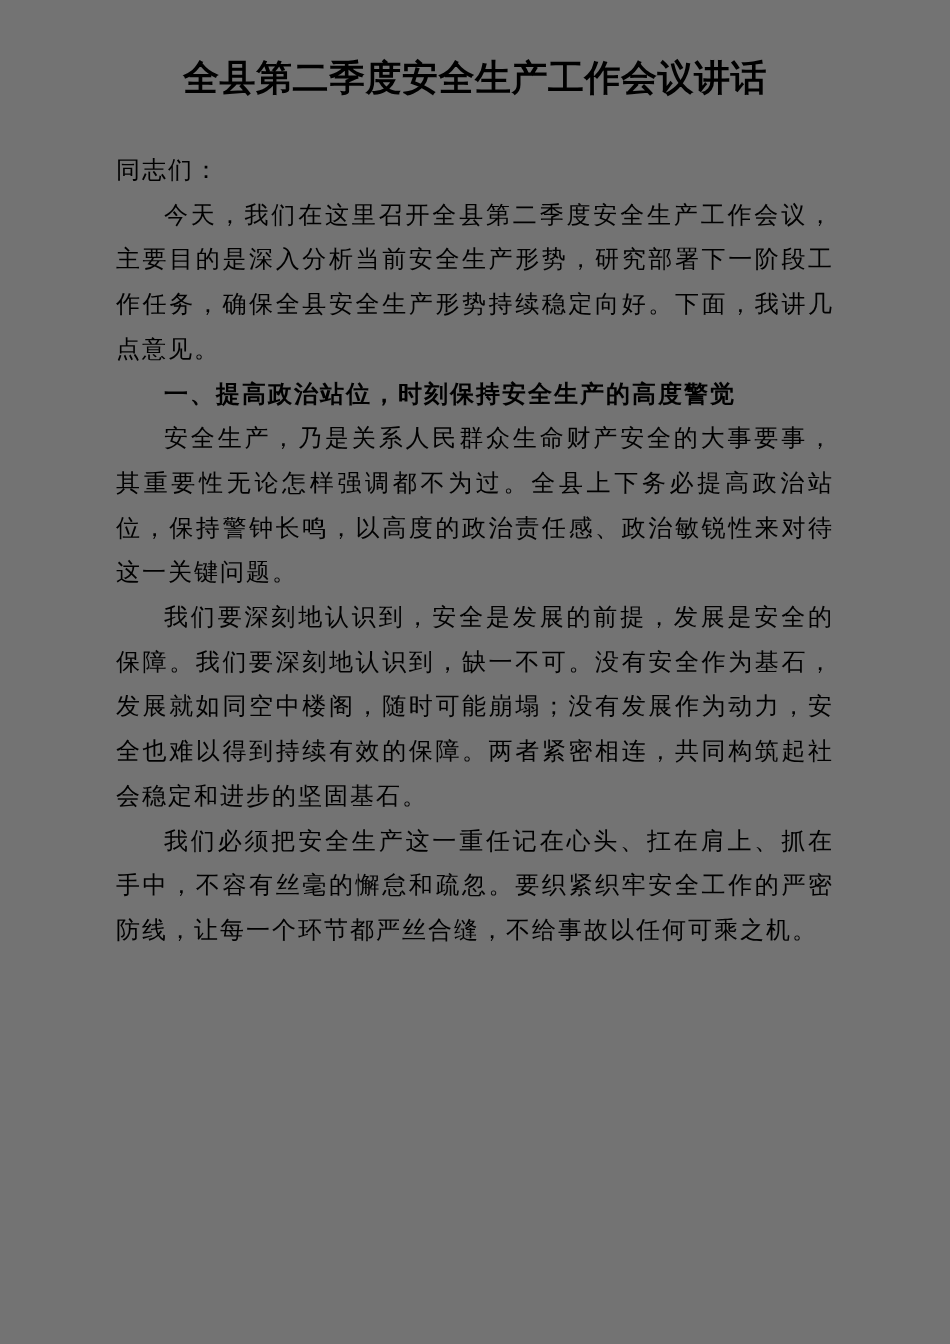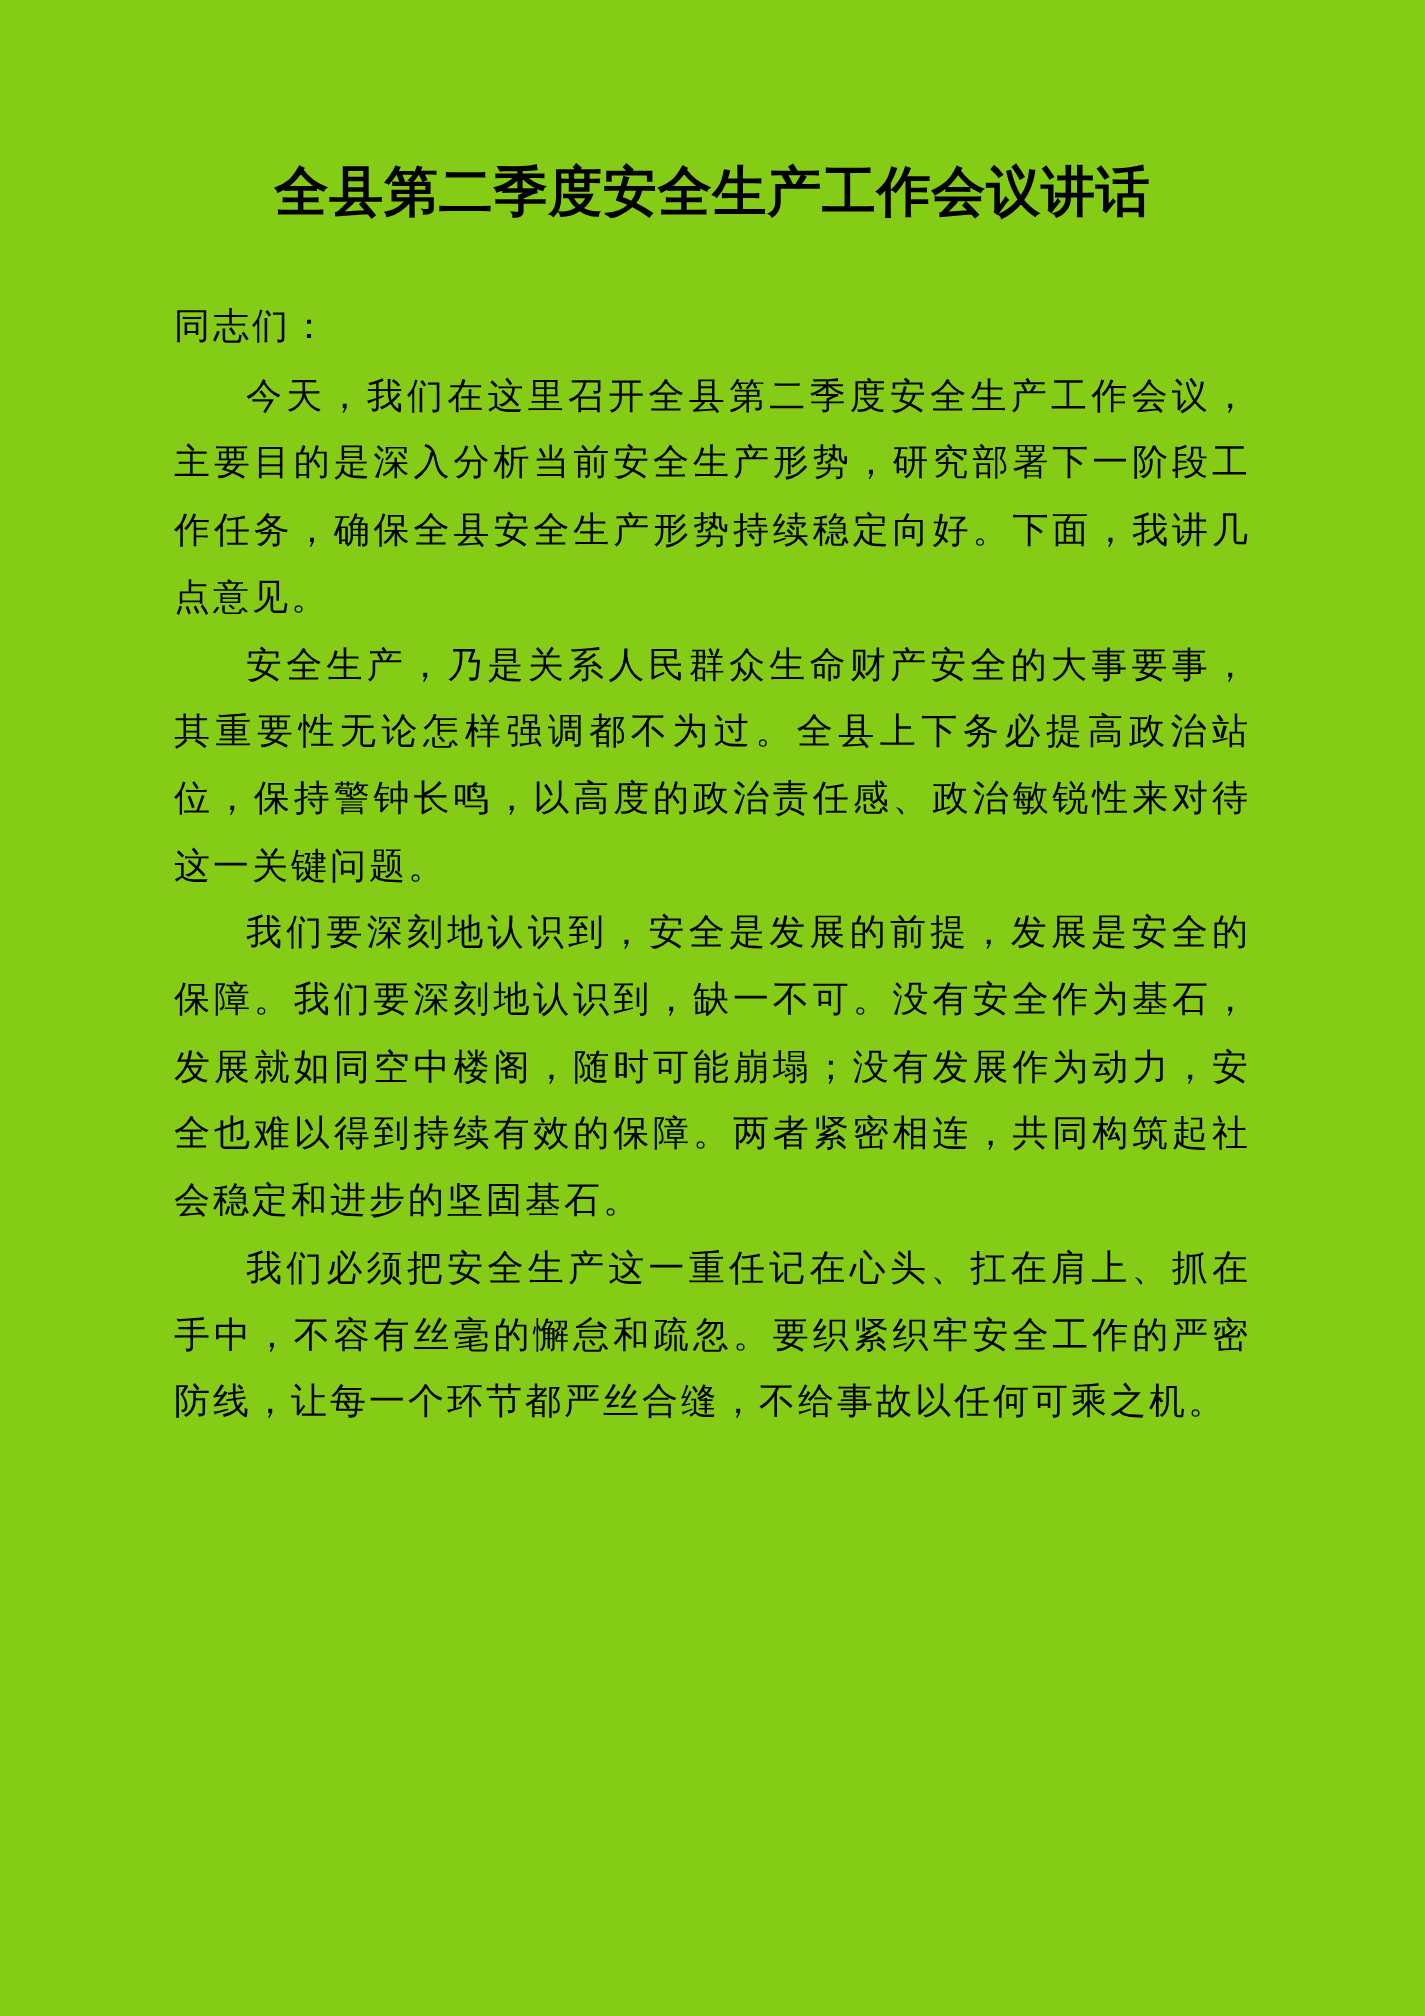--- a/index.html
+++ b/index.html
@@ -5,23 +5,23 @@
   html, body {
     margin: 0;
     padding: 0;
     background: #ffffff;
   }
   .page {
     position: relative;
     width: 950px;
     height: 1344px;
     margin: 0 auto;
-    background: #84cc16;
+    background: #737373;
     box-sizing: border-box;
-    padding: 104px 116px 0 116px;
+    padding: 54px 116px 0 116px;
     color: #000000;
     overflow: hidden;
   }
   .doc-title {
     font-family: "Liberation Serif", "DejaVu Serif", serif;
     font-size: 36px;
     font-weight: bold;
     line-height: 48px;
     letter-spacing: 0.5px;
     text-align: center;
@@ -31,21 +31,21 @@
   .doc-body h2 {
     margin: 0;
     font-size: 24px;
     line-height: 44.7px;
     letter-spacing: 2px;
     text-align: justify;
     text-justify: inter-character;
     word-break: break-all;
   }
   .salutation {
-    font-family: Liberation Mono, monospace;
+    font-family: Liberation Serif, serif;
     text-indent: 0;
   }
   .para {
     font-family: Liberation Sans, sans-serif;
     text-indent: 2em;
   }
   .section-heading {
     font-family: "Liberation Sans", "DejaVu Sans", sans-serif;
     font-weight: bold;
     text-indent: 2em;
@@ -56,20 +56,21 @@
 <body>
 
 <div class="page">
   <h1 class="doc-title">全县第二季度安全生产工作会议讲话</h1>
 
   <div class="doc-body">
     <p class="salutation">同志们：</p>
 
     <p class="para">今天，我们在这里召开全县第二季度安全生产工作会议，主要目的是深入分析当前安全生产形势，研究部署下一阶段工作任务，确保全县安全生产形势持续稳定向好。下面，我讲几点意见。</p>
 
+    <h2 class="section-heading">一、提高政治站位，时刻保持安全生产的高度警觉</h2>
 
     <p class="para">安全生产，乃是关系人民群众生命财产安全的大事要事，其重要性无论怎样强调都不为过。全县上下务必提高政治站位，保持警钟长鸣，以高度的政治责任感、政治敏锐性来对待这一关键问题。</p>
 
     <p class="para">我们要深刻地认识到，安全是发展的前提，发展是安全的保障。我们要深刻地认识到，缺一不可。没有安全作为基石，发展就如同空中楼阁，随时可能崩塌；没有发展作为动力，安全也难以得到持续有效的保障。两者紧密相连，共同构筑起社会稳定和进步的坚固基石。</p>
 
     <p class="para">我们必须把安全生产这一重任记在心头、扛在肩上、抓在手中，不容有丝毫的懈怠和疏忽。要织紧织牢安全工作的严密防线，让每一个环节都严丝合缝，不给事故以任何可乘之机。</p>
 
   </div>
 </div>
 

